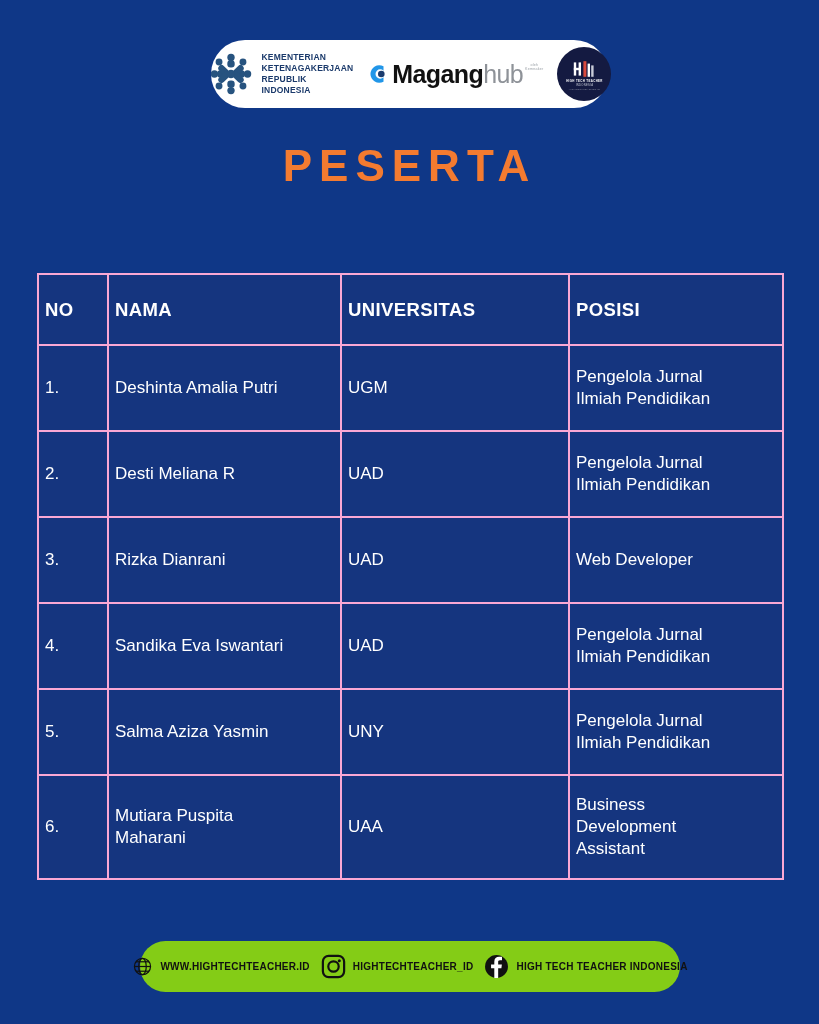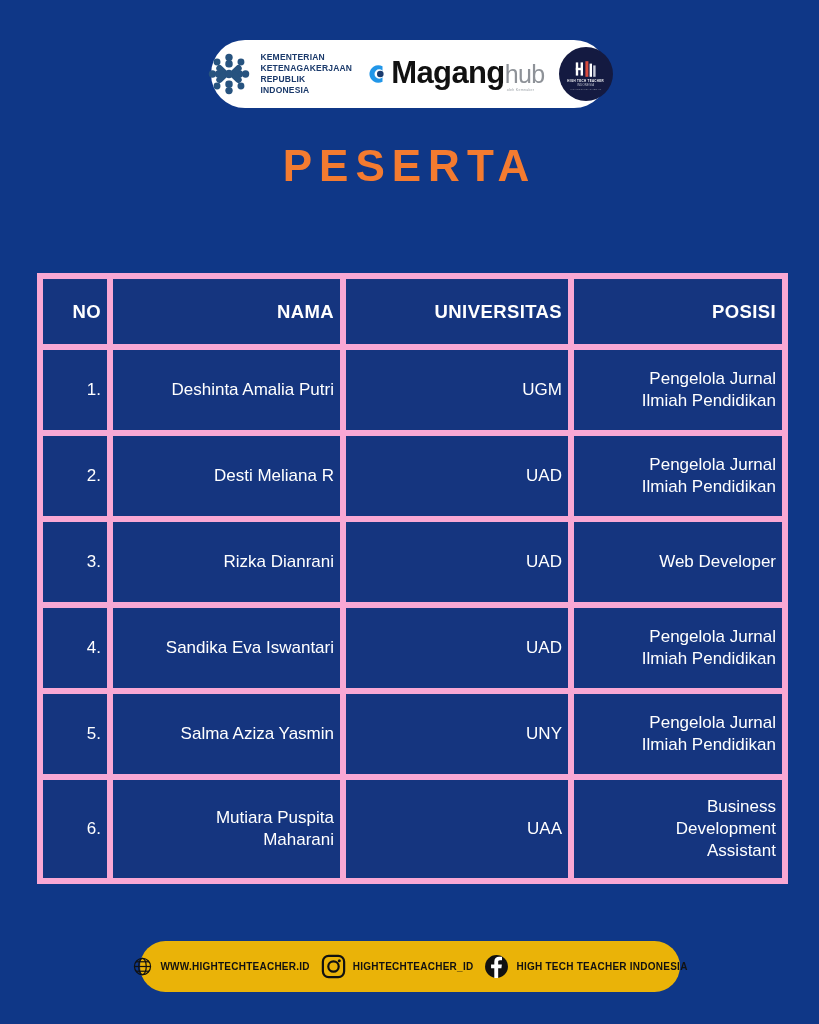--- a/index.html
+++ b/index.html
@@ -34,24 +34,24 @@
     font-weight:bold;
     line-height:1.28;
     color:#1b3a6b;
     letter-spacing:.2px;
     white-space:pre-line;
   }
   .maganghub-block { display:flex; align-items:center; gap:3px; }
   .mh-mark { width:22px; height:22px; flex:none; }
   .mh-word { display:flex; align-items:baseline; }
   .mh-magang {
-    font-size:31px; font-weight:bold; color:#111111;
+    font-size:25px; font-weight:bold; color:#111111;
     letter-spacing:-.6px; line-height:1;
   }
-  .mh-hubwrap { display:flex; flex-direction:column; align-items:flex-start;text-align:center; }
+  .mh-hubwrap { display:flex; align-items:flex-start;text-align:center; }
   .mh-hub {
     font-size:25px; font-weight:normal; color:#8e9298;
     letter-spacing:-.6px; line-height:1;
   }
   .mh-tag {
     font-size:3.6px; color:#9aa0a6; letter-spacing:.25px;
     margin-top:1px; margin-left:2px;
   }
   .htt-circle {
     width:54px; height:54px; border-radius:50%;
@@ -80,24 +80,24 @@
 
   
   .tbl {
     position:absolute;
     left:37px; top:273px;
     width:745px;
     border-collapse:collapse;
     table-layout:fixed;
   }
   .tbl td, .tbl th {
-    border:6px solid #f9a8d4;
+    border:2px solid #f9a8d4;
     background:#15357f;
     color:#ffffff;
-    text-align:right;
+    text-align:left;
     vertical-align:middle;
     padding:10px 6px;
     margin-left:40px;
   }
   .tbl th {
     font-size:18.5px; font-weight:bold; letter-spacing:.4px;
     height:71px;
   }
   .c-no   { width:70px; }
   .c-nama { width:233px; }
@@ -111,21 +111,21 @@
 
   .num      { font-size:17px; font-weight:bold; }
   .num-sm   { font-size:11px; font-weight:bold; }
   .nm-bold  { font-weight:bold; }
 
   
   .footer-pill {
     position:absolute;
     left:140px; top:941px;
     width:540px; height:51px;
-    background:#eab308;
+    background:#84cc16;
     border-radius:26px;
     display:flex;
     align-items:center;
     justify-content:center;
     gap:11px;
   }
   .fg { display:flex; align-items:center; gap:7px; }
   .fg .lbl {
     font-size:10px; font-weight:bold; color:#111111; letter-spacing:.25px;
     white-space:nowrap;

